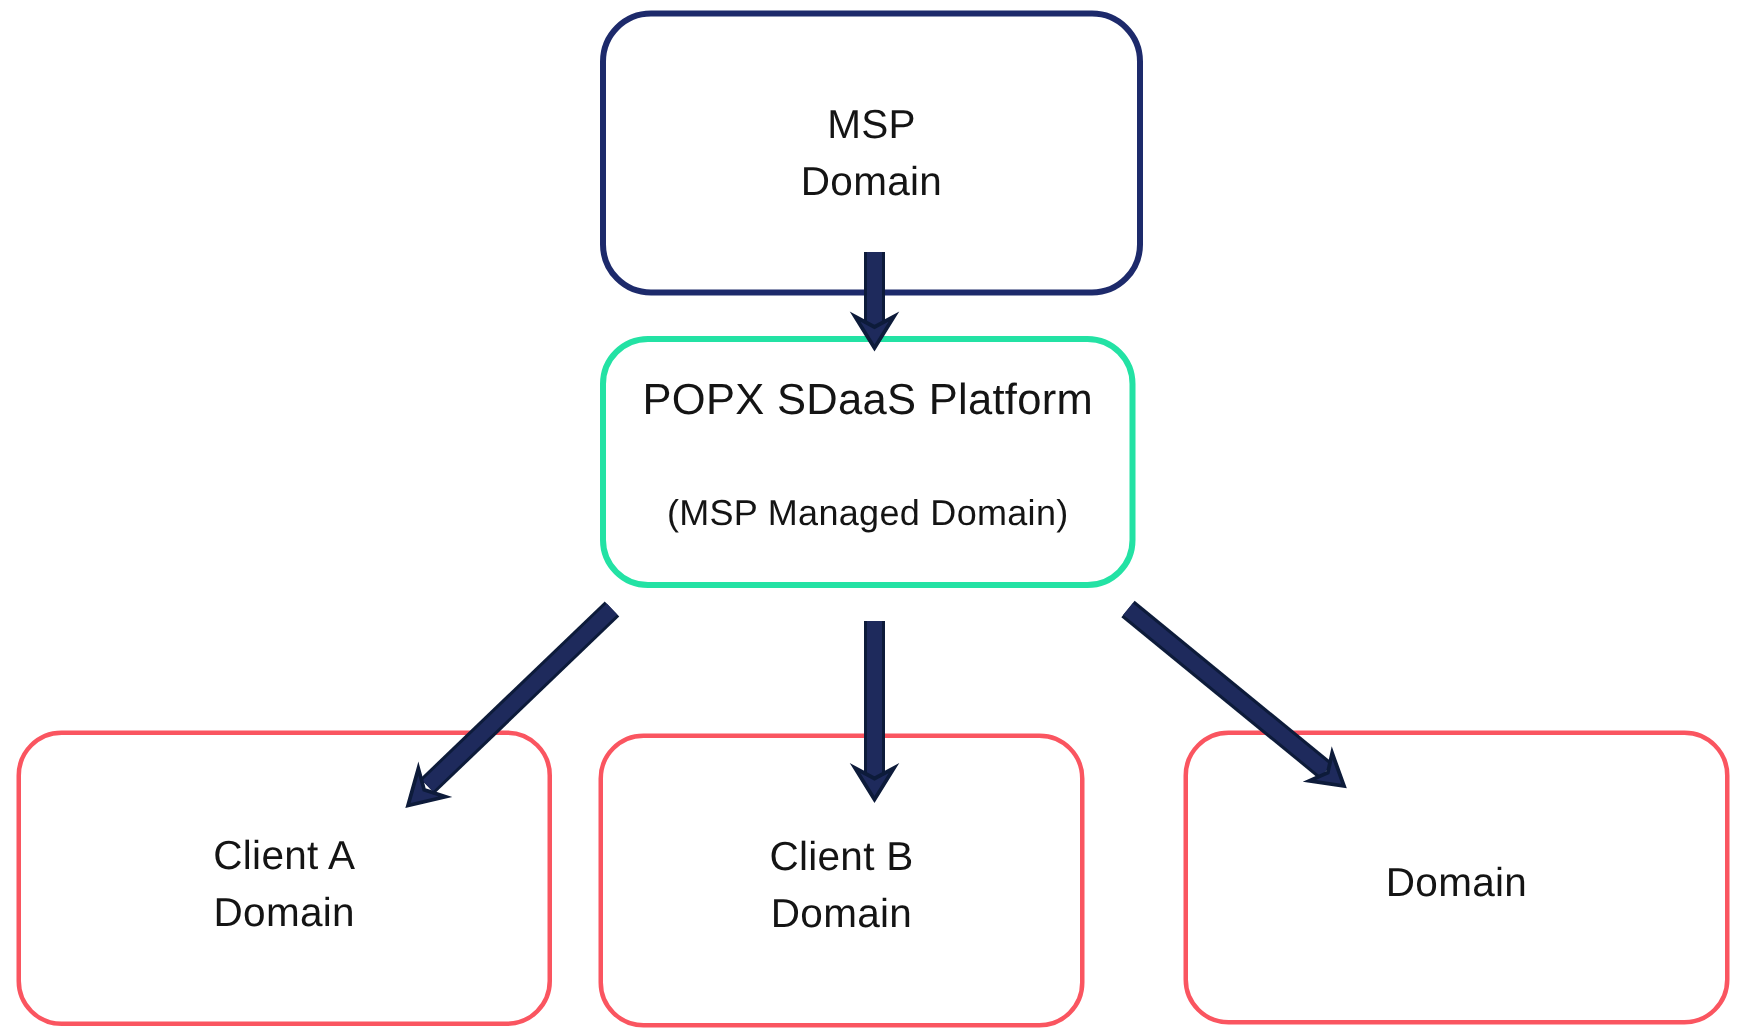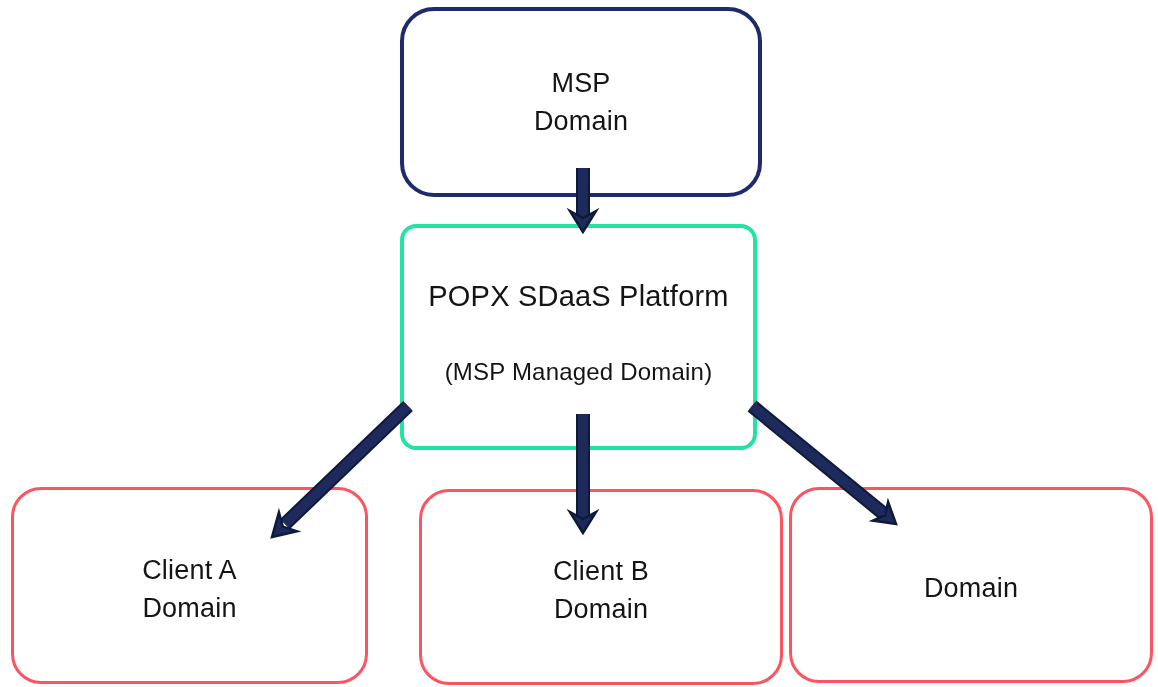--- a/index.html
+++ b/index.html
@@ -33,41 +33,41 @@
     letter-spacing: 0.2px;
   }
   .node-msp {
     left: 400px; top: 7px;
     width: 362px; height: 190px;
     border: 4px solid var(--msp-border, #1d2a6b);
     border-radius: 34px;
   }
   .node-platform {
     left: 400px; top: 224px;
-    width: 357px; height: 226px;
+    width: 357px; height: 168px;
     border: 4px solid var(--platform-border, #23e2a4);
-    border-radius: 16px;
+    border-radius: 32px;
     padding-bottom: 10px;
   }
   .node-platform .title {
     font-size: 29px;
     line-height: 38px;
   }
   .node-platform .subtitle {
     font-size: 24px;
     line-height: 33px;
     margin-top: 40px;
   }
   .node-client {
     border: 3px solid var(--client-border, #fa5560);
     border-radius: 30px;
     padding-top: 6px;
   }
   .node-client-a { left: 11px;  top: 487px; width: 357px; height: 197px; }
-  .node-client-b { left: 399px; top: 489px; width: 364px; height: 196px; margin-left: 20px; }
+  .node-client-b { left: 399px; top: 489px; width: 324px; height: 196px; }
   .node-client-c { left: 789px; top: 487px; width: 364px; height: 196px; }
 
   svg.arrows {
     position: absolute;
     left: 0; top: 0;
     width: 1158px;
     height: 687px;
     z-index: 2;
     pointer-events: none;
   }

